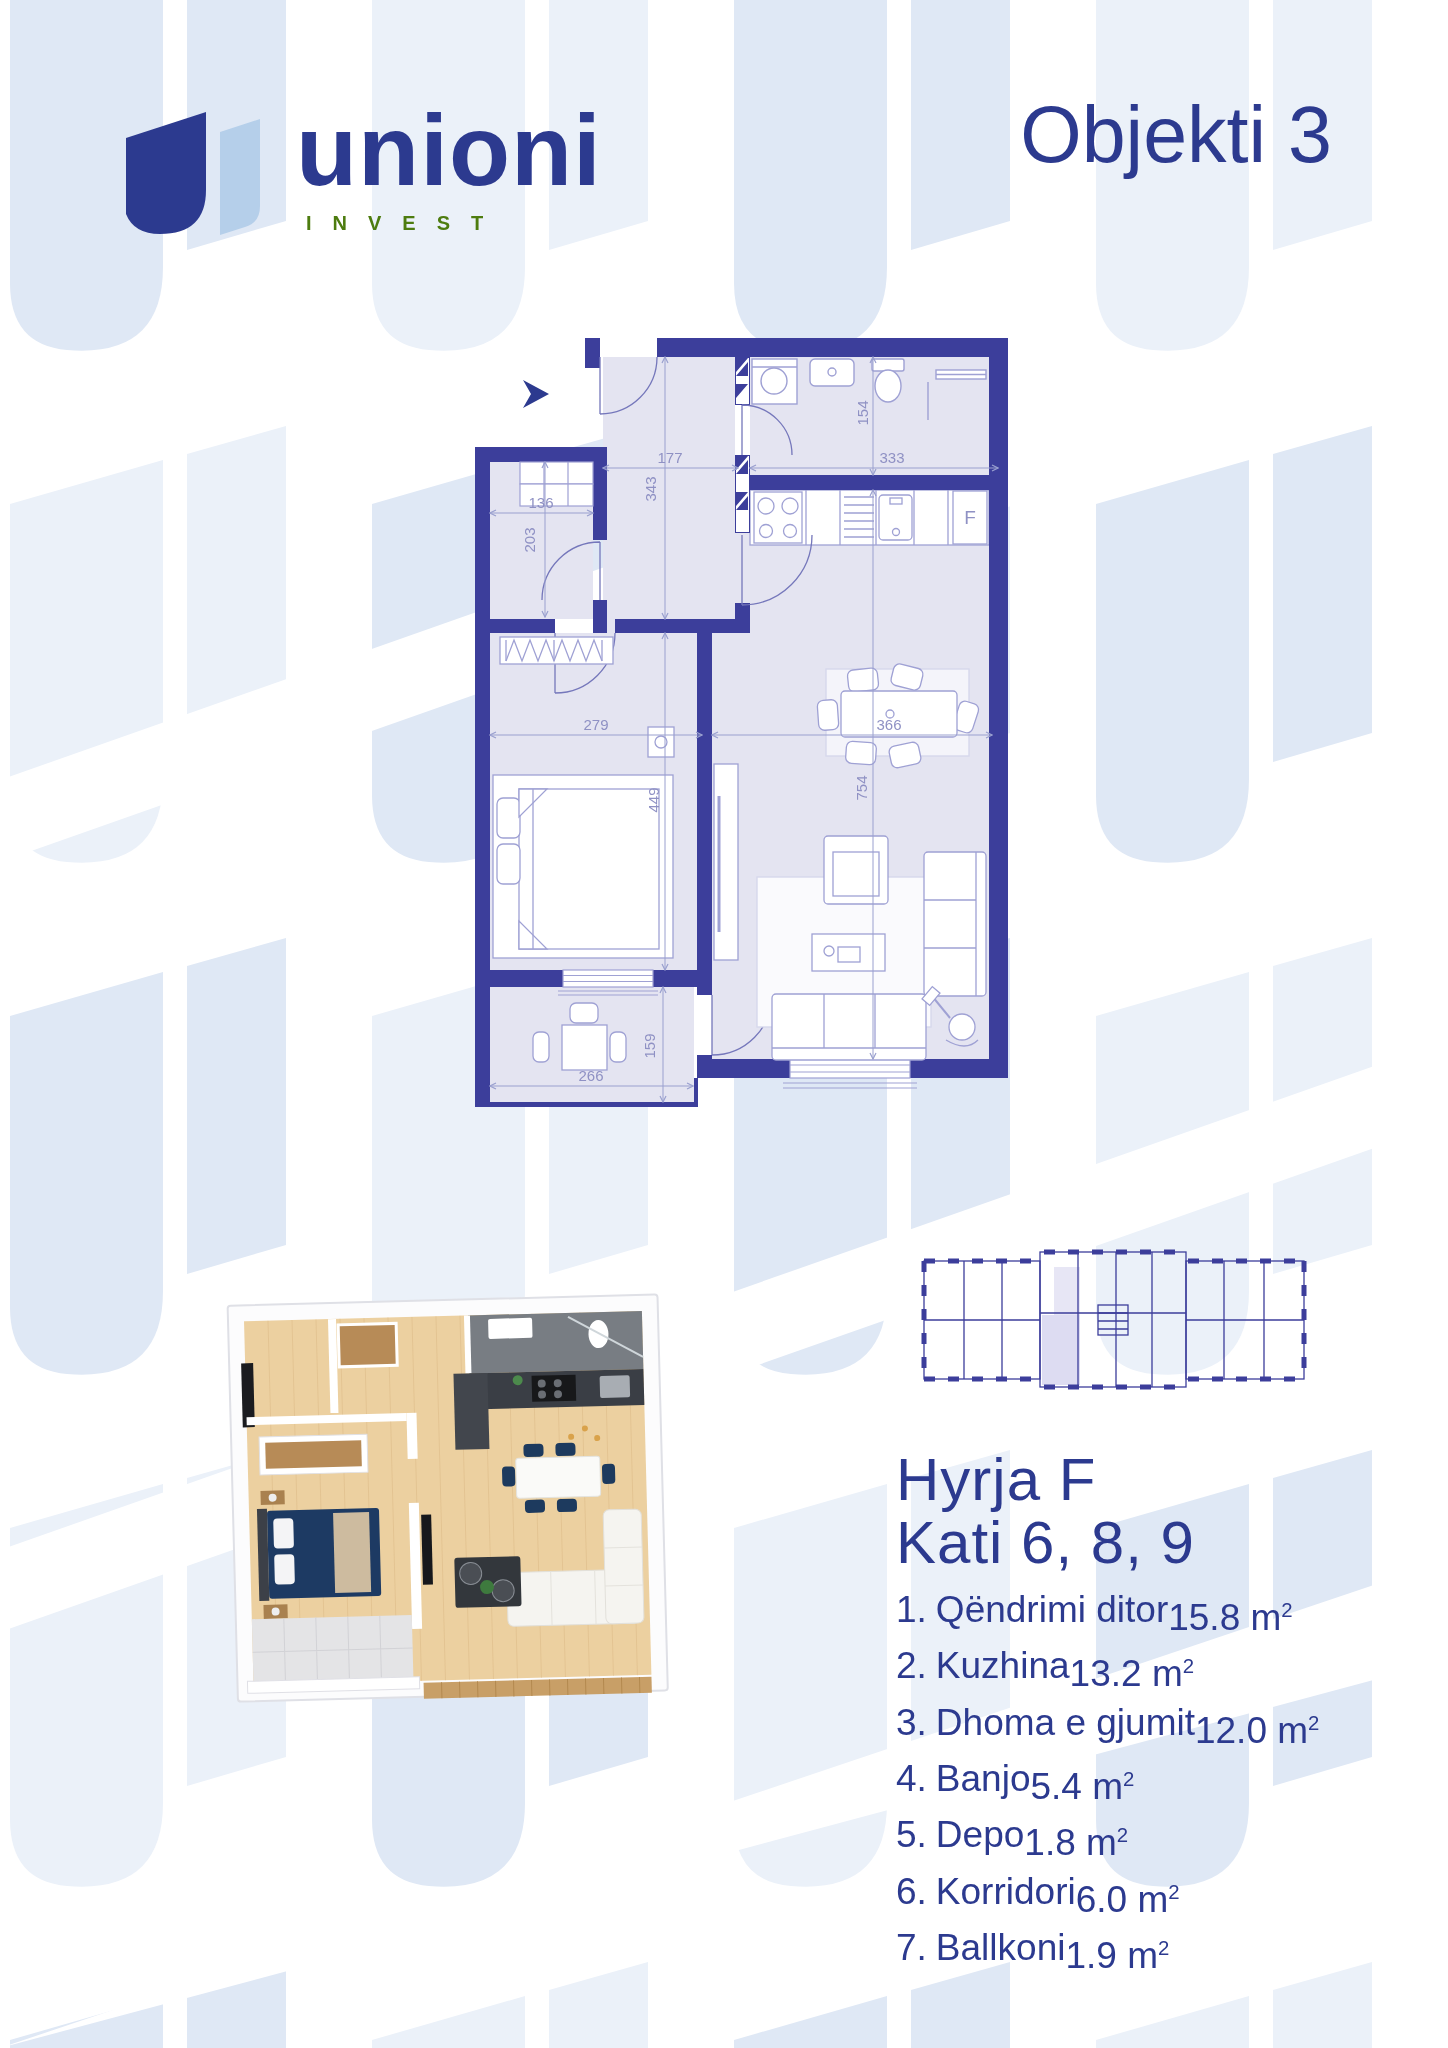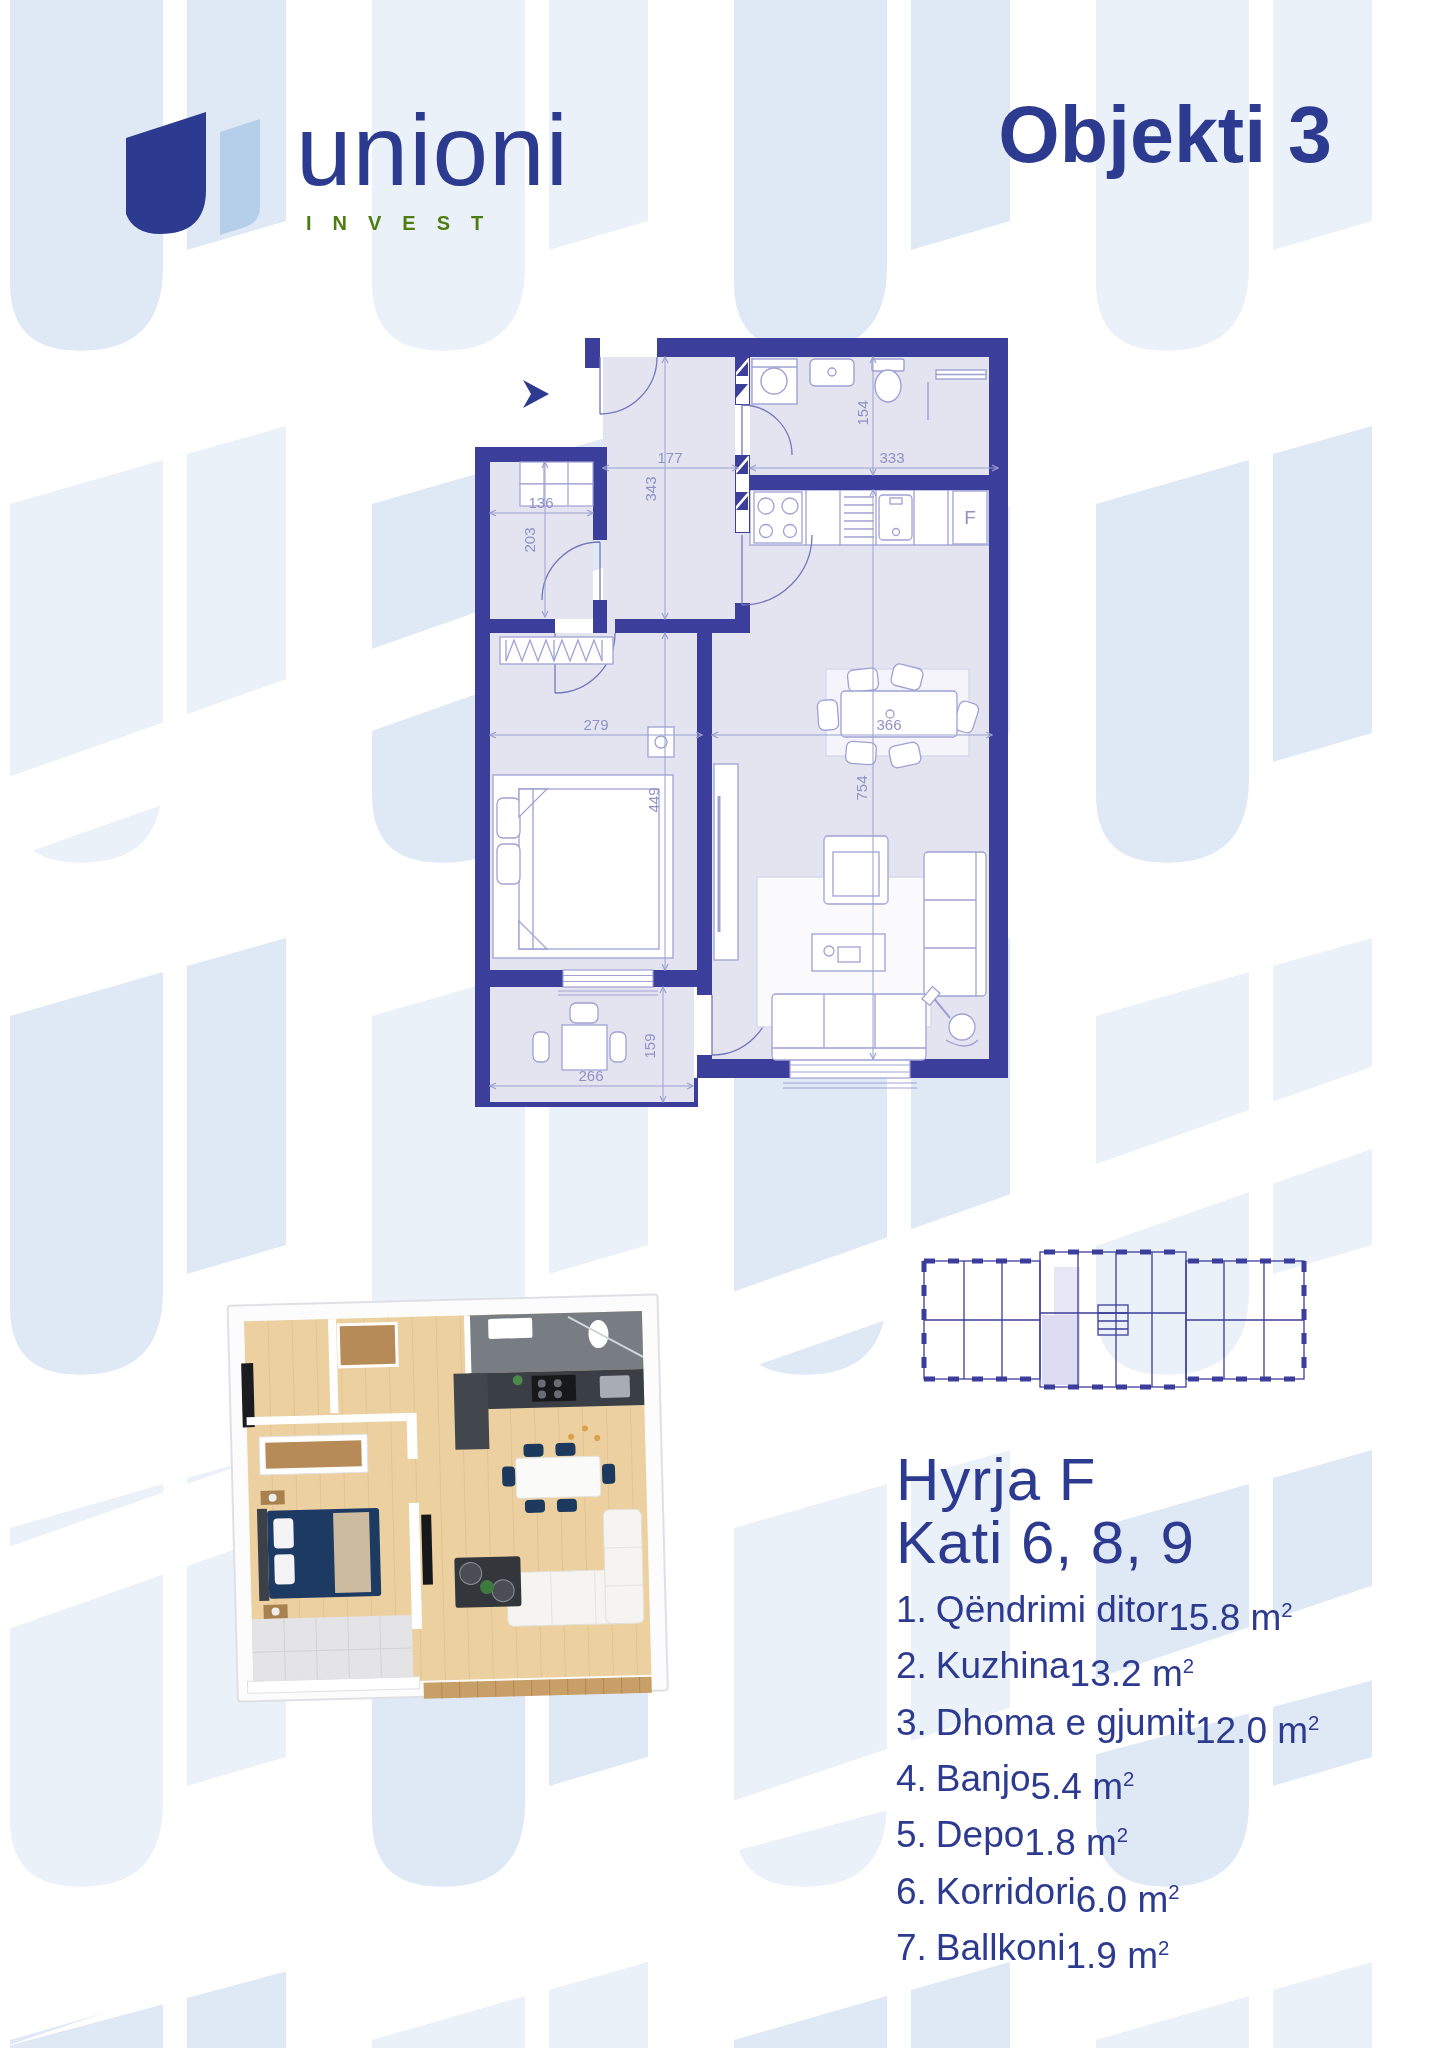--- a/index.html
+++ b/index.html
@@ -1,25 +1,25 @@
 <!DOCTYPE html>
 <html><head>
 <meta charset="utf-8">
 <style>
   body{margin:0;background:#888}
   .page{position:relative;width:1448px;height:2048px;background:#fff;overflow:hidden;
         font-family:"Liberation Sans",sans-serif;color:#2c3a8f}
   .bg{position:absolute;left:0;top:0}
   .logo-mark{position:absolute;left:116px;top:106px}
-  .brand-name{position:absolute;left:296px;top:100px;font-size:100px;font-weight:400;
+  .brand-name{position:absolute;left:296px;top:100px;font-size:100px;font-weight:700;
               letter-spacing:1px;line-height:1;color:#2c3a8f}
   .brand-sub{position:absolute;left:306px;top:212px;font-size:20px;font-weight:700;
              letter-spacing:21px;color:#4d7c0f}
   .header{position:absolute;right:116px;top:94px;text-align:right}
-  .header .title{font-size:79px;font-weight:700;letter-spacing:0;line-height:1.05}
+  .header .title{font-size:79px;font-weight:400;letter-spacing:0;line-height:1.05}
   .header .area{font-size:71px;font-weight:400;margin-top:12px}
   sup{font-size:55%}
   .floorplan{position:absolute;left:440px;top:320px}
   .render3d{position:absolute;left:205px;top:1262px}
   .keyplan{position:absolute;left:912px;top:1243px}
   .unit-info{position:absolute;left:896px;top:1448px;font-size:60px;line-height:63px;
              font-weight:400;letter-spacing:1px}
   .rooms{position:absolute;left:896px;top:1586px;width:428px;font-size:37px}
   .room-row{display:flex;justify-content:flex-start;line-height:48px}
   .room-row .num{display:inline-block;margin-right:9px}

